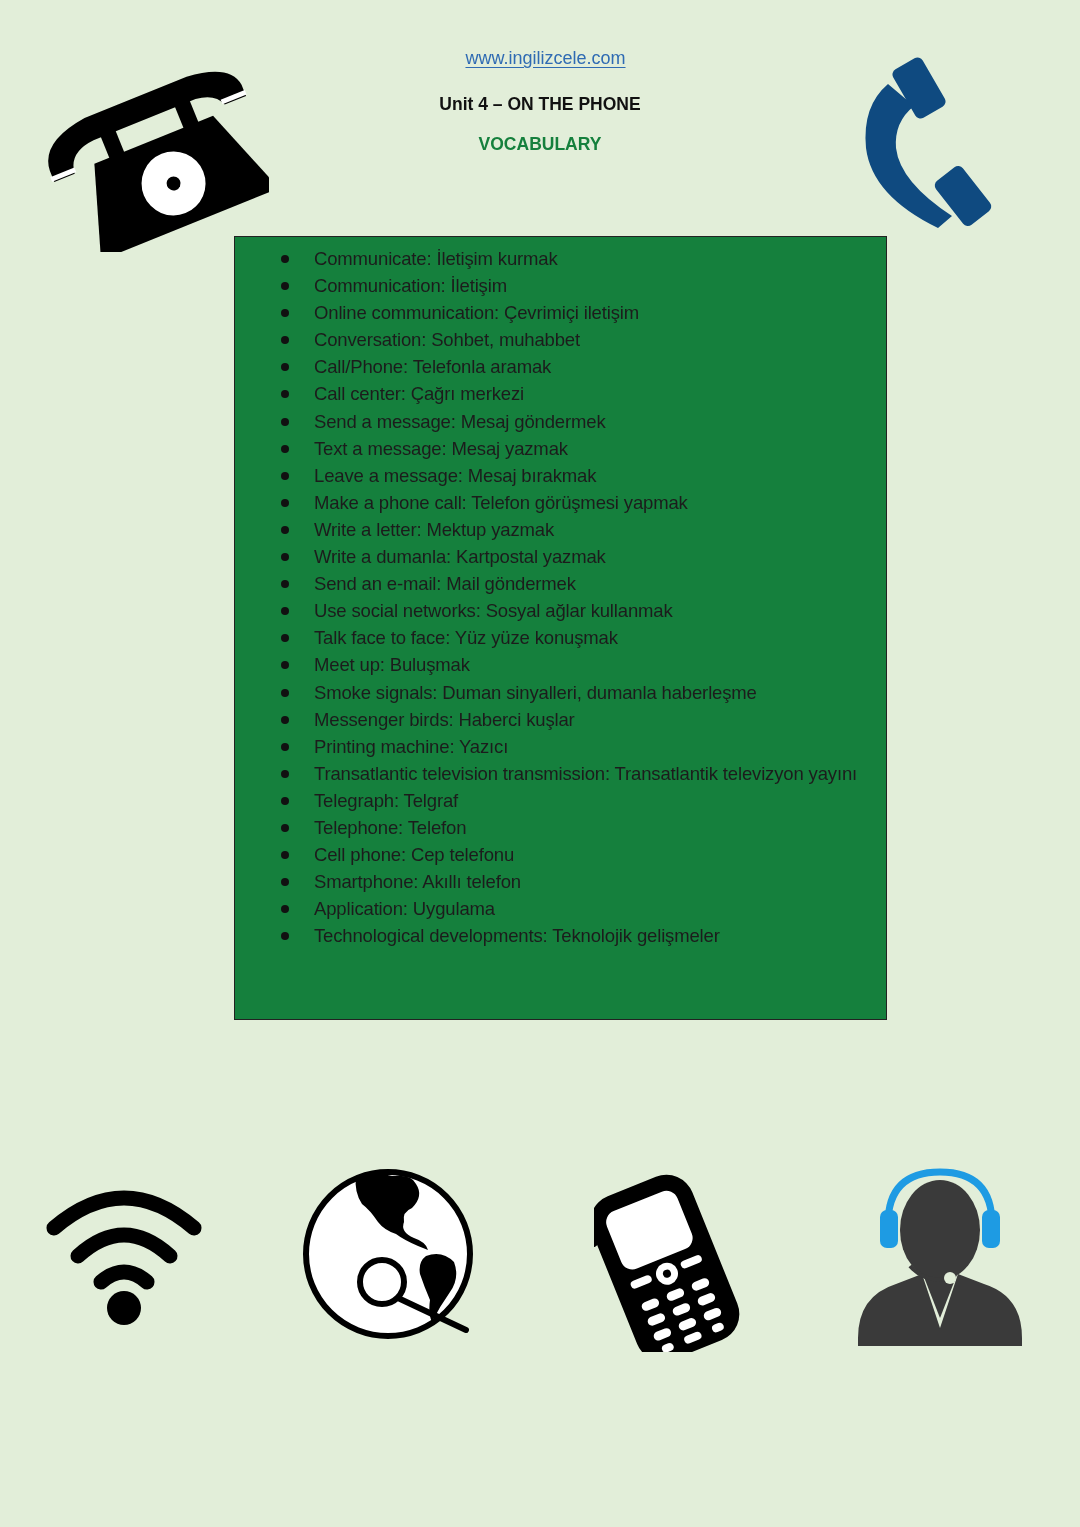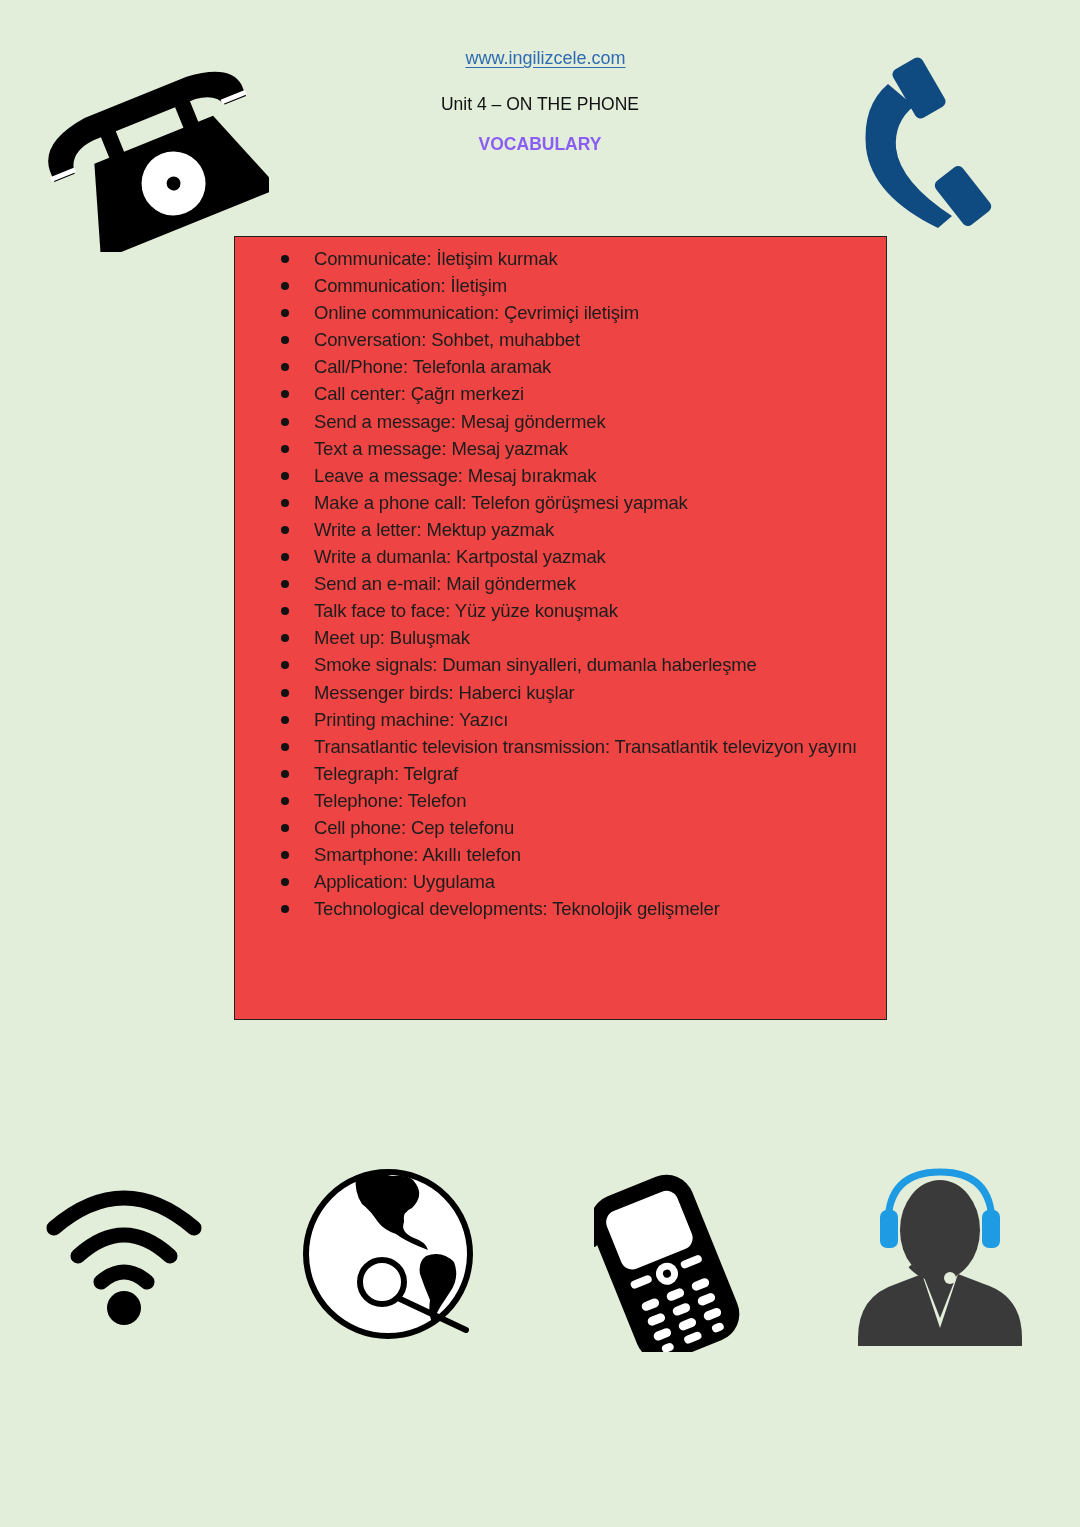--- a/index.html
+++ b/index.html
@@ -18,34 +18,34 @@
       text-align: center;
       font-size: 18px;
       color: #2f6bb3;
       text-decoration: underline;
       text-underline-offset: 3px;
     }
     .unit-title {
       left: 0; width: 1080px; top: 94px;
       text-align: center;
       font-size: 17.5px;
-      font-weight: normal;
+      font-weight: bold;
       color: #111;
     }
     .vocab-title {
       left: 0; width: 1080px; top: 134px;
       text-align: center;
       font-size: 17.5px;
       font-weight: bold;
-      color: #8b5cf6;
+      color: #15803d;
     }
     .vocab-box {
       left: 234px; top: 236px;
       width: 653px; height: 784px;
-      background: #ef4444;
+      background: #15803d;
       border: 1.5px solid #222;
       box-sizing: border-box;
     }
     .vocab-list {
       list-style: none;
       margin: 0;
       padding: 0;
       position: absolute;
       left: 0; top: 8px;
       width: 100%;
@@ -150,20 +150,24 @@
         <span class="bullet"></span>
         <span class="text">Write a letter: Mektup yazmak</span>
       </li>
     <li class="vocab-item">
         <span class="bullet"></span>
         <span class="text">Write a dumanla: Kartpostal yazmak</span>
       </li>
     <li class="vocab-item">
         <span class="bullet"></span>
         <span class="text">Send an e-mail: Mail göndermek</span>
+      </li>
+    <li class="vocab-item">
+        <span class="bullet"></span>
+        <span class="text">Use social networks: Sosyal ağlar kullanmak</span>
       </li>
     <li class="vocab-item">
         <span class="bullet"></span>
         <span class="text">Talk face to face: Yüz yüze konuşmak</span>
       </li>
     <li class="vocab-item">
         <span class="bullet"></span>
         <span class="text">Meet up: Buluşmak</span>
       </li>
     <li class="vocab-item">

